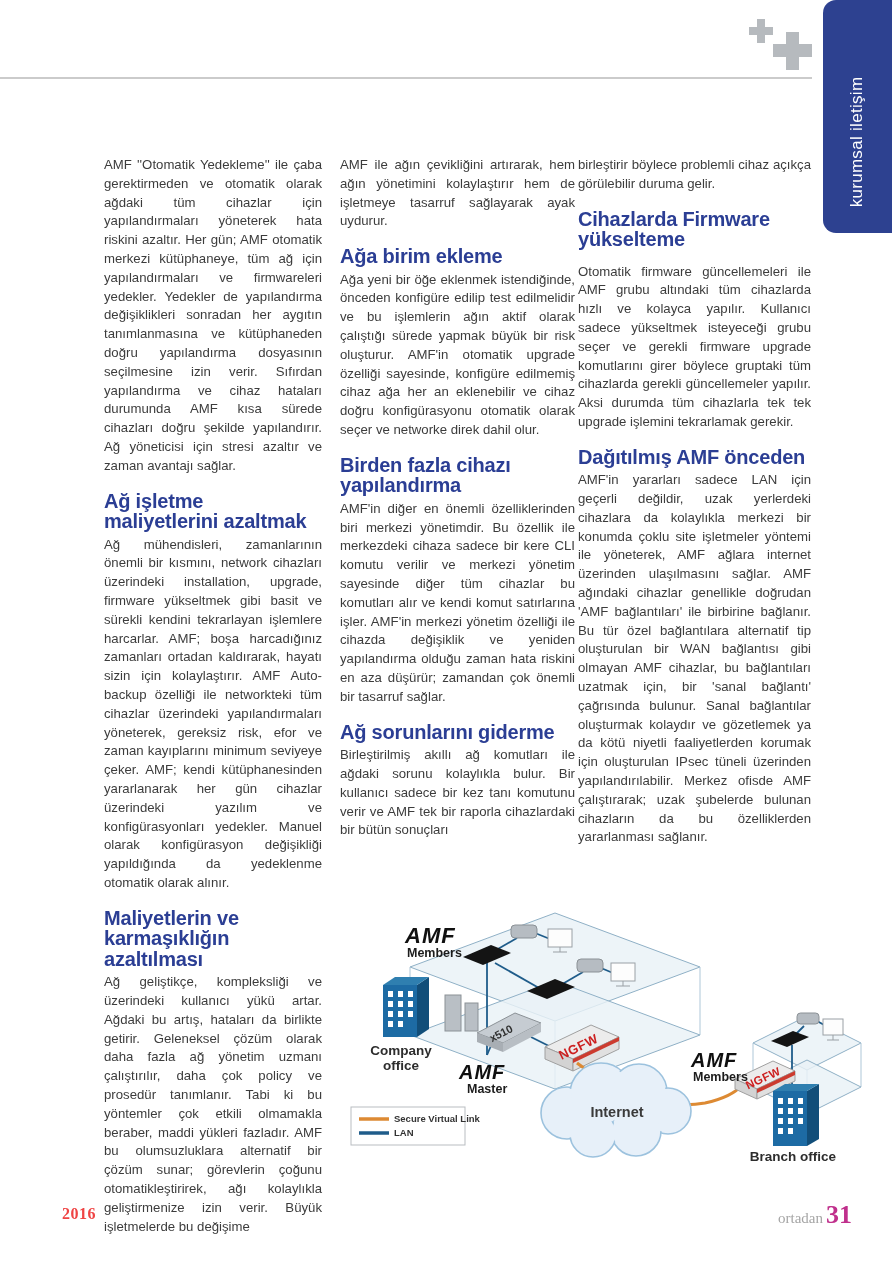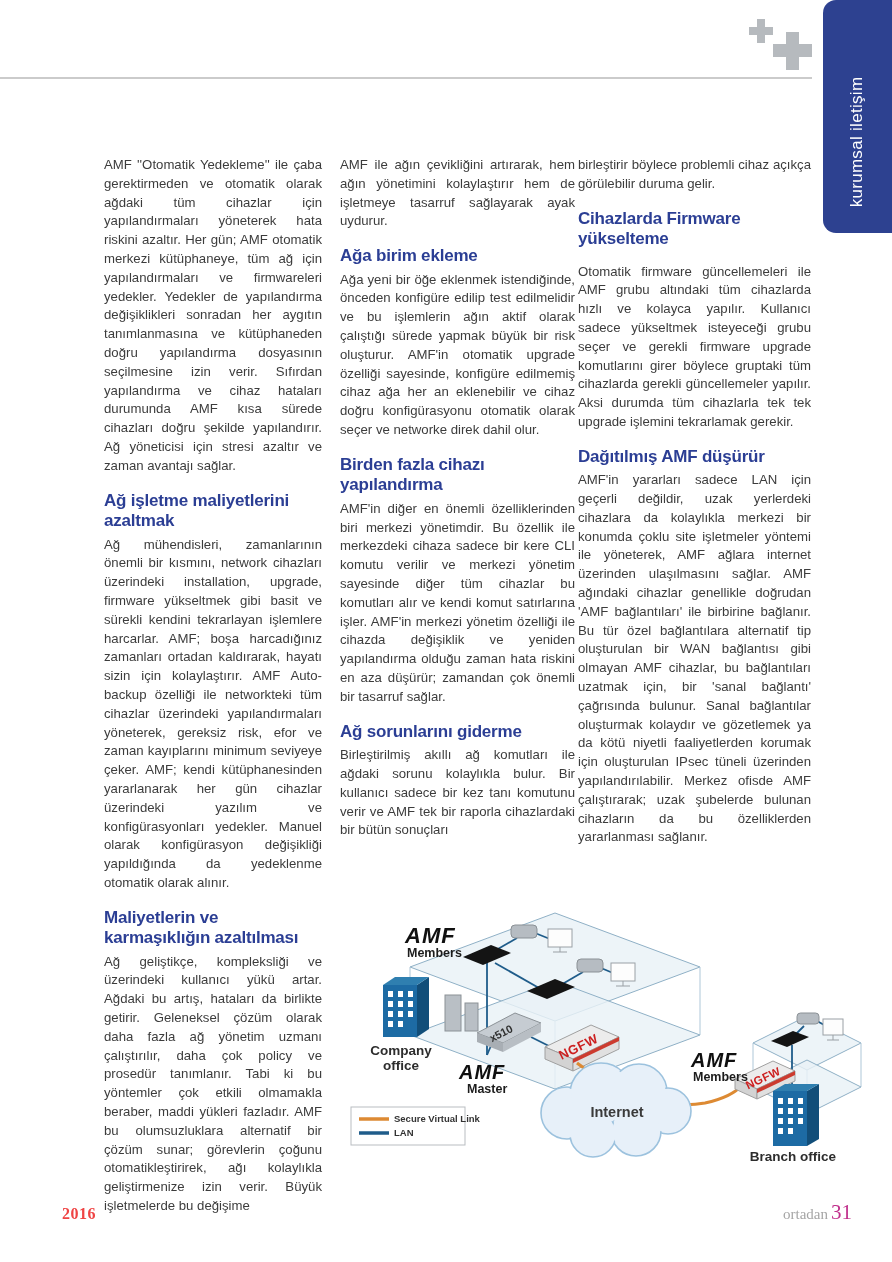--- a/index.html
+++ b/index.html
@@ -16,30 +16,30 @@
   .side-tab .tab-text{transform:rotate(-90deg);transform-origin:center;white-space:nowrap;
             color:#ffffff;font-size:17px;letter-spacing:.3px;margin-bottom:81px;}
 
   
   .col{position:absolute;top:156px;color:#3c3c3c;font-size:13.2px;line-height:18.8px;
        text-align:justify;}
   .col-1{left:104px;width:218px;}
   .col-2{left:340px;width:235px;}
   .col-3{left:578px;width:233px;}
   .col p{margin:0;}
-  .col h3{margin:15px 0 4px 0;color:#2b3e94;font-size:17px;line-height:20.5px;
+  .col h3{margin:15px 0 4px 0;color:#2b3e94;font-size:20px;line-height:20.5px;
           font-weight:700;letter-spacing:-.2px;text-align:left;}
   .col h3.gap-after{margin-bottom:13px;}
 
   
   .footer-year{position:absolute;left:62px;top:1205px;font-family:"Liberation Serif",serif;
                font-weight:700;font-size:16px;color:#ef4444;letter-spacing:.5px;}
   .footer-mag{position:absolute;right:40px;top:1200px;font-family:"Liberation Serif",serif;
               color:#a5a5a5;font-size:15px;}
-  .footer-mag .pagenum{font-size:21px;font-weight:400;color:#c0308c;margin-left:3px;}
+  .footer-mag .pagenum{font-size:26px;font-weight:700;color:#c0308c;margin-left:3px;}
 
   
   .diagram{position:absolute;left:345px;top:895px;width:525px;height:275px;}
   .diagram text{font-family:"Liberation Sans",sans-serif;}
   .amf-logo{font-weight:900;font-style:italic;letter-spacing:1px;fill:#101010;}
   .amf-sub{font-weight:700;fill:#1c1c1c;}
   .site-label{font-weight:700;fill:#2d2d2d;font-size:13.5px;}
   .lan-line{stroke:#1f5c8a;stroke-width:1.8;fill:none;}
   .floor{fill:#e9f1f7;fill-opacity:.82;stroke:#8fb0c6;stroke-width:1;}
   .floor-edge{stroke:#aec7d8;stroke-width:1;}
@@ -81,21 +81,21 @@
     <h3>Birden fazla cihazı yapılandırma</h3>
     <p>AMF'in diğer en önemli özelliklerinden biri merkezi yönetimdir. Bu özellik ile merkezdeki cihaza sadece bir kere CLI komutu verilir ve merkezi yönetim sayesinde diğer tüm cihazlar bu komutları alır ve kendi komut satırlarına işler. AMF'in merkezi yönetim özelliği ile cihazda değişiklik ve yeniden yapılandırma olduğu zaman hata riskini en aza düşürür; zamandan çok önemli bir tasarruf sağlar.</p>
     <h3>Ağ sorunlarını giderme</h3>
     <p>Birleştirilmiş akıllı ağ komutları ile ağdaki sorunu kolaylıkla bulur. Bir kullanıcı sadece bir kez tanı komutunu verir ve AMF tek bir raporla cihazlardaki bir bütün sonuçları</p>
   </section>
 
   <section class="col col-3">
     <p>birleştirir böylece problemli cihaz açıkça görülebilir duruma gelir.</p>
     <h3 class="gap-after">Cihazlarda Firmware yükselteme</h3>
     <p>Otomatik firmware güncellemeleri ile AMF grubu altındaki tüm cihazlarda hızlı ve kolayca yapılır. Kullanıcı sadece yükseltmek isteyeceği grubu seçer ve gerekli firmware upgrade komutlarını girer böylece gruptaki tüm cihazlarda gerekli güncellemeler yapılır. Aksi durumda tüm cihazlarla tek tek upgrade işlemini tekrarlamak gerekir.</p>
-    <h3>Dağıtılmış AMF düşürür</h3>
+    <h3>Dağıtılmış AMF önceden</h3>
     <p>AMF'in yararları sadece LAN için geçerli değildir, uzak yerlerdeki cihazlara da kolaylıkla merkezi bir konumda çoklu site işletmeler yöntemi ile yöneterek, AMF ağlara internet üzerinden ulaşılmasını sağlar. AMF ağındaki cihazlar genellikle doğrudan 'AMF bağlantıları' ile birbirine bağlanır. Bu tür özel bağlantılara alternatif tip oluşturulan bir WAN bağlantısı gibi olmayan AMF cihazlar, bu bağlantıları uzatmak için, bir 'sanal bağlantı' çağrısında bulunur. Sanal bağlantılar oluşturmak kolaydır ve gözetlemek ya da kötü niyetli faaliyetlerden korumak için oluşturulan IPsec tüneli üzerinden yapılandırılabilir. Merkez ofisde AMF çalıştırarak; uzak şubelerde bulunan cihazların da bu özelliklerden yararlanması sağlanır.</p>
   </section>
 
   <svg class="diagram" viewBox="0 0 525 275">
 
     <g>
       <polygon class="floor" points="65,72 210,18 355,72 210,126"></polygon>
       <line class="floor-edge" x1="65" y1="72" x2="65" y2="140"></line>
       <line class="floor-edge" x1="355" y1="72" x2="355" y2="140"></line>
       <line class="floor-edge" x1="210" y1="126" x2="210" y2="194"></line>

